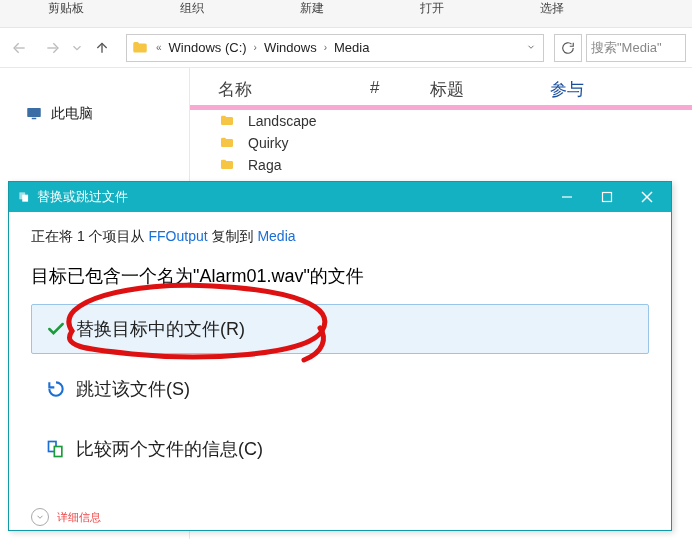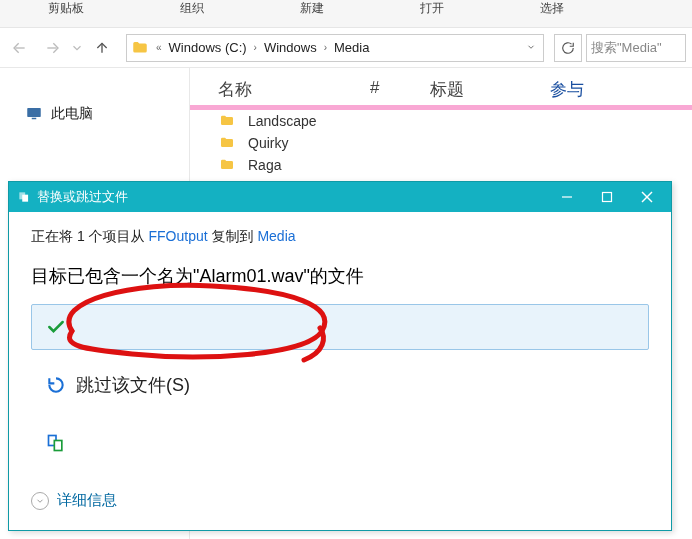--- a/index.html
+++ b/index.html
@@ -50,21 +50,21 @@
   .conflict-line { margin-top:18px; font-size:18px; color:#000; }
   .options { margin-top:16px; }
   .opt { display:flex; align-items:center; gap:10px; font-size:18px; color:#222; padding:12px 14px; border:1px solid transparent; border-radius:2px; }
   .opt.hl { background:#e8f3fb; border-color:#99c6e8; position:relative; }
   .opt .ico { width:20px; height:20px; flex:0 0 20px; }
   .opt.gap { margin-top:10px; }
 
   
   .red-anno { position:absolute; left:42px; top:276px; width:300px; height:90px; pointer-events:none; }
 
-  .details { display:flex; align-items:center; gap:8px; margin-top:25px; color:#0369a1; font-size:15px; }
+  .details { display:flex; align-items:center; gap:8px; margin-top:34px; color:#ef4444; font-size:11px; }
   .details .chev { width:18px; height:18px; border:1px solid #aaa; border-radius:50%; display:flex; align-items:center; justify-content:center; }
 </style>
 </head>
 <body>
 
 <div class="ribbon">
   <span>剪贴板</span>
   <span>组织</span>
   <span>新建</span>
   <span>打开</span>
@@ -192,33 +192,35 @@
       <span class="lk">Media</span>
     </div>
     <div class="conflict-line">
       <span>目标已包含一个名为"</span><span>Alarm01.wav</span><span>"的文件</span>
     </div>
     <div class="options">
       <div class="opt hl">
         <svg class="ico" viewBox="0 0 24 24">
             <path d="M4 12l5 5L20 6" fill="none" stroke="#1a9c3a" stroke-width="3" stroke-linecap="round"></path>
           </svg>
+        <span>替换目标中的文件(R)</span>
       </div>
       <div class="opt gap">
         <svg class="ico" viewBox="0 0 24 24">
             <path d="M4 12a8 8 0 108-8" fill="none" stroke="#1a6fd6" stroke-width="2.5"></path>
             <path d="M4 4v6h6" fill="none" stroke="#1a6fd6" stroke-width="2.5"></path>
           </svg>
         <span>跳过该文件(S)</span>
       </div>
       <div class="opt gap">
         <svg class="ico" viewBox="0 0 24 24">
             <rect x="3" y="3" width="9" height="12" fill="none" stroke="#1a6fd6" stroke-width="2"></rect>
             <rect x="10" y="9" width="9" height="12" fill="#fff" stroke="#1a9c3a" stroke-width="2"></rect>
           </svg>
+        <span>比较两个文件的信息(C)</span>
       </div>
     </div>
     <div class="details">
       <span class="chev">
         <svg width="10" height="10" viewBox="0 0 24 24" fill="none" stroke="#888" stroke-width="2">
             <path d="M6 9l6 6 6-6"></path>
           </svg>
       </span>
       <span>详细信息</span>
     </div>

